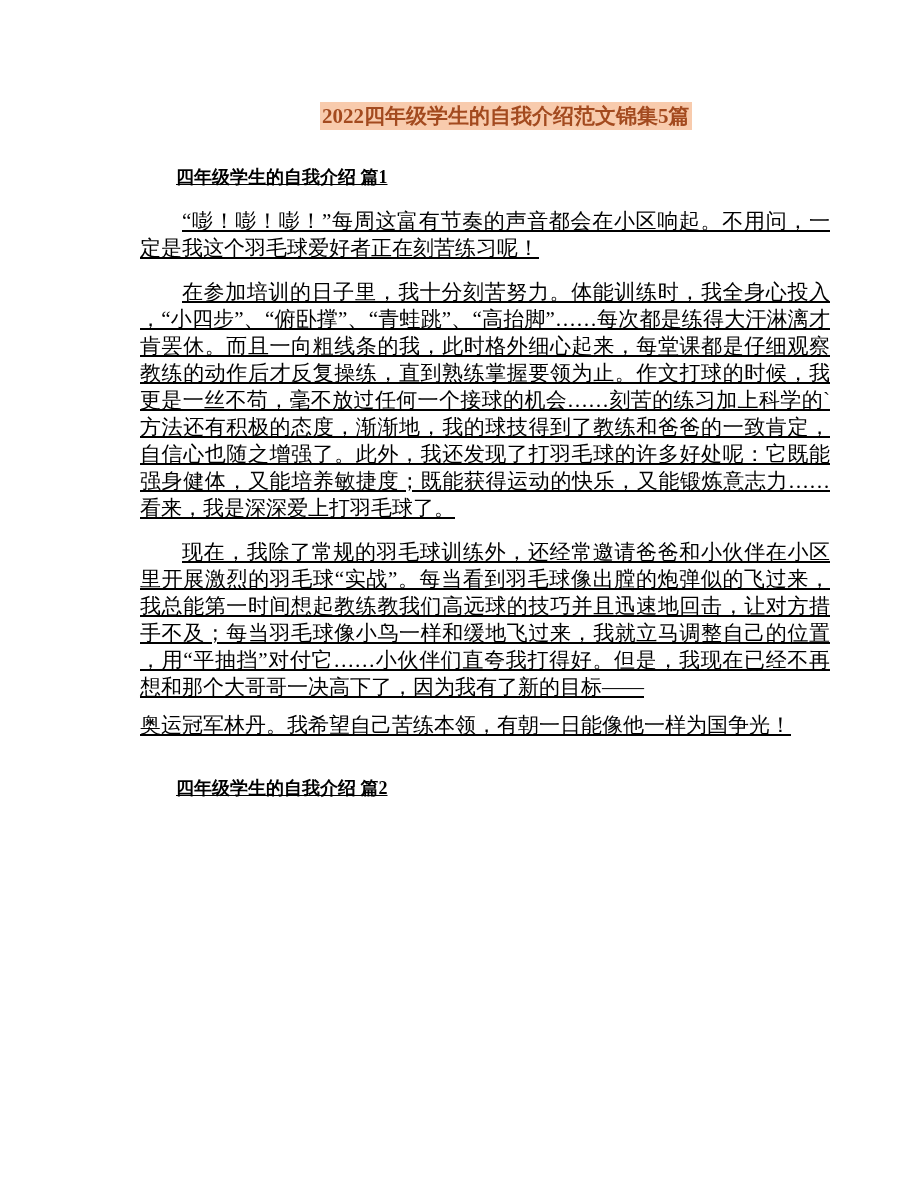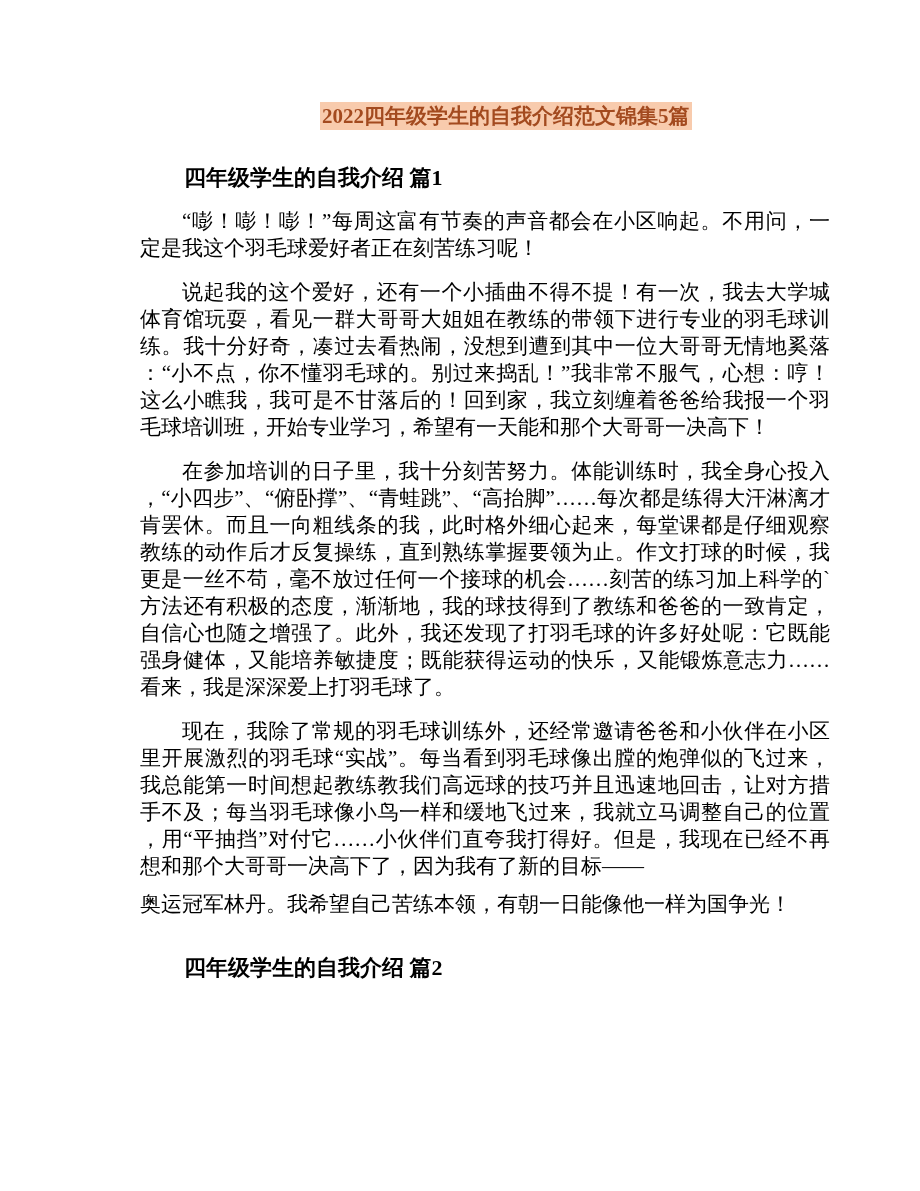--- a/index.html
+++ b/index.html
@@ -28,55 +28,56 @@
     white-space:nowrap;
   }
   .doc-title{
     background:var(--title-highlight);
     color:var(--title-text);
     font-weight:bold;
     font-size:21px;
     padding:2px 2px;
   }
   .section-heading{
-    font-size:22px;
+    font-size:18px;
     font-weight:bold;
     margin:33px 0 0 0;
     text-indent:2em;
     line-height:27px;
     color:var(--body-text);
+    text-decoration:underline;
   }
   .body-para{
     font-size:21px;
     line-height:27px;
     text-indent:2em;
     text-align:justify;
     margin:17px 0;
     line-break:anywhere;
     overflow-wrap:break-word;
+    text-decoration:underline;
   }
   .body-para.no-indent{text-indent:0;}
   .tight-bottom{margin-bottom:3px;}
   .tight-top{margin-top:11px;}
   .last-heading{margin-top:36px;}
 </style>
 </head>
 <body>
 
 <div class="page">
 
   <div class="title-row">
     <span class="doc-title">2022四年级学生的自我介绍范文锦集5篇</span>
   </div>
 
   <h2 class="section-heading">四年级学生的自我介绍 篇1</h2>
 
   <p class="body-para">“嘭！嘭！嘭！”每周这富有节奏的声音都会在小区响起。不用问，一定是我这个羽毛球爱好者正在刻苦练习呢！</p>
 
-  <p class="body-para">说起我的这个爱好，还有一个小插曲不得不提！有一次，我去大学城体育馆玩耍，看见一群大哥哥大姐姐在教练的带领下进行专业的羽毛球训练。我十分好奇，凑过去看热闹，没想到遭到其中一位大哥哥无情地奚落：“小不点，你不懂羽毛球的。别过来捣乱！”我非常不服气，心想：哼！这么小瞧我，我可是不甘落后的！回到家，我立刻缠着爸爸给我报一个羽毛球培训班，开始专业学习，希望有一天能和那个大哥哥一决高下！</p>
 
   <p class="body-para">在参加培训的日子里，我十分刻苦努力。体能训练时，我全身心投入，“小四步”、“俯卧撑”、“青蛙跳”、“高抬脚”……每次都是练得大汗淋漓才肯罢休。而且一向粗线条的我，此时格外细心起来，每堂课都是仔细观察教练的动作后才反复操练，直到熟练掌握要领为止。作文打球的时候，我更是一丝不苟，毫不放过任何一个接球的机会……刻苦的练习加上科学的`方法还有积极的态度，渐渐地，我的球技得到了教练和爸爸的一致肯定，自信心也随之增强了。此外，我还发现了打羽毛球的许多好处呢：它既能强身健体，又能培养敏捷度；既能获得运动的快乐，又能锻炼意志力……看来，我是深深爱上打羽毛球了。</p>
 
   <p class="body-para tight-bottom">现在，我除了常规的羽毛球训练外，还经常邀请爸爸和小伙伴在小区里开展激烈的羽毛球“实战”。每当看到羽毛球像出膛的炮弹似的飞过来，我总能第一时间想起教练教我们高远球的技巧并且迅速地回击，让对方措手不及；每当羽毛球像小鸟一样和缓地飞过来，我就立马调整自己的位置，用“平抽挡”对付它……小伙伴们直夸我打得好。但是，我现在已经不再想和那个大哥哥一决高下了，因为我有了新的目标——</p>
 
   <p class="body-para no-indent tight-top">奥运冠军林丹。我希望自己苦练本领，有朝一日能像他一样为国争光！</p>
 
   <h2 class="section-heading last-heading">四年级学生的自我介绍 篇2</h2>
 
 </div>

